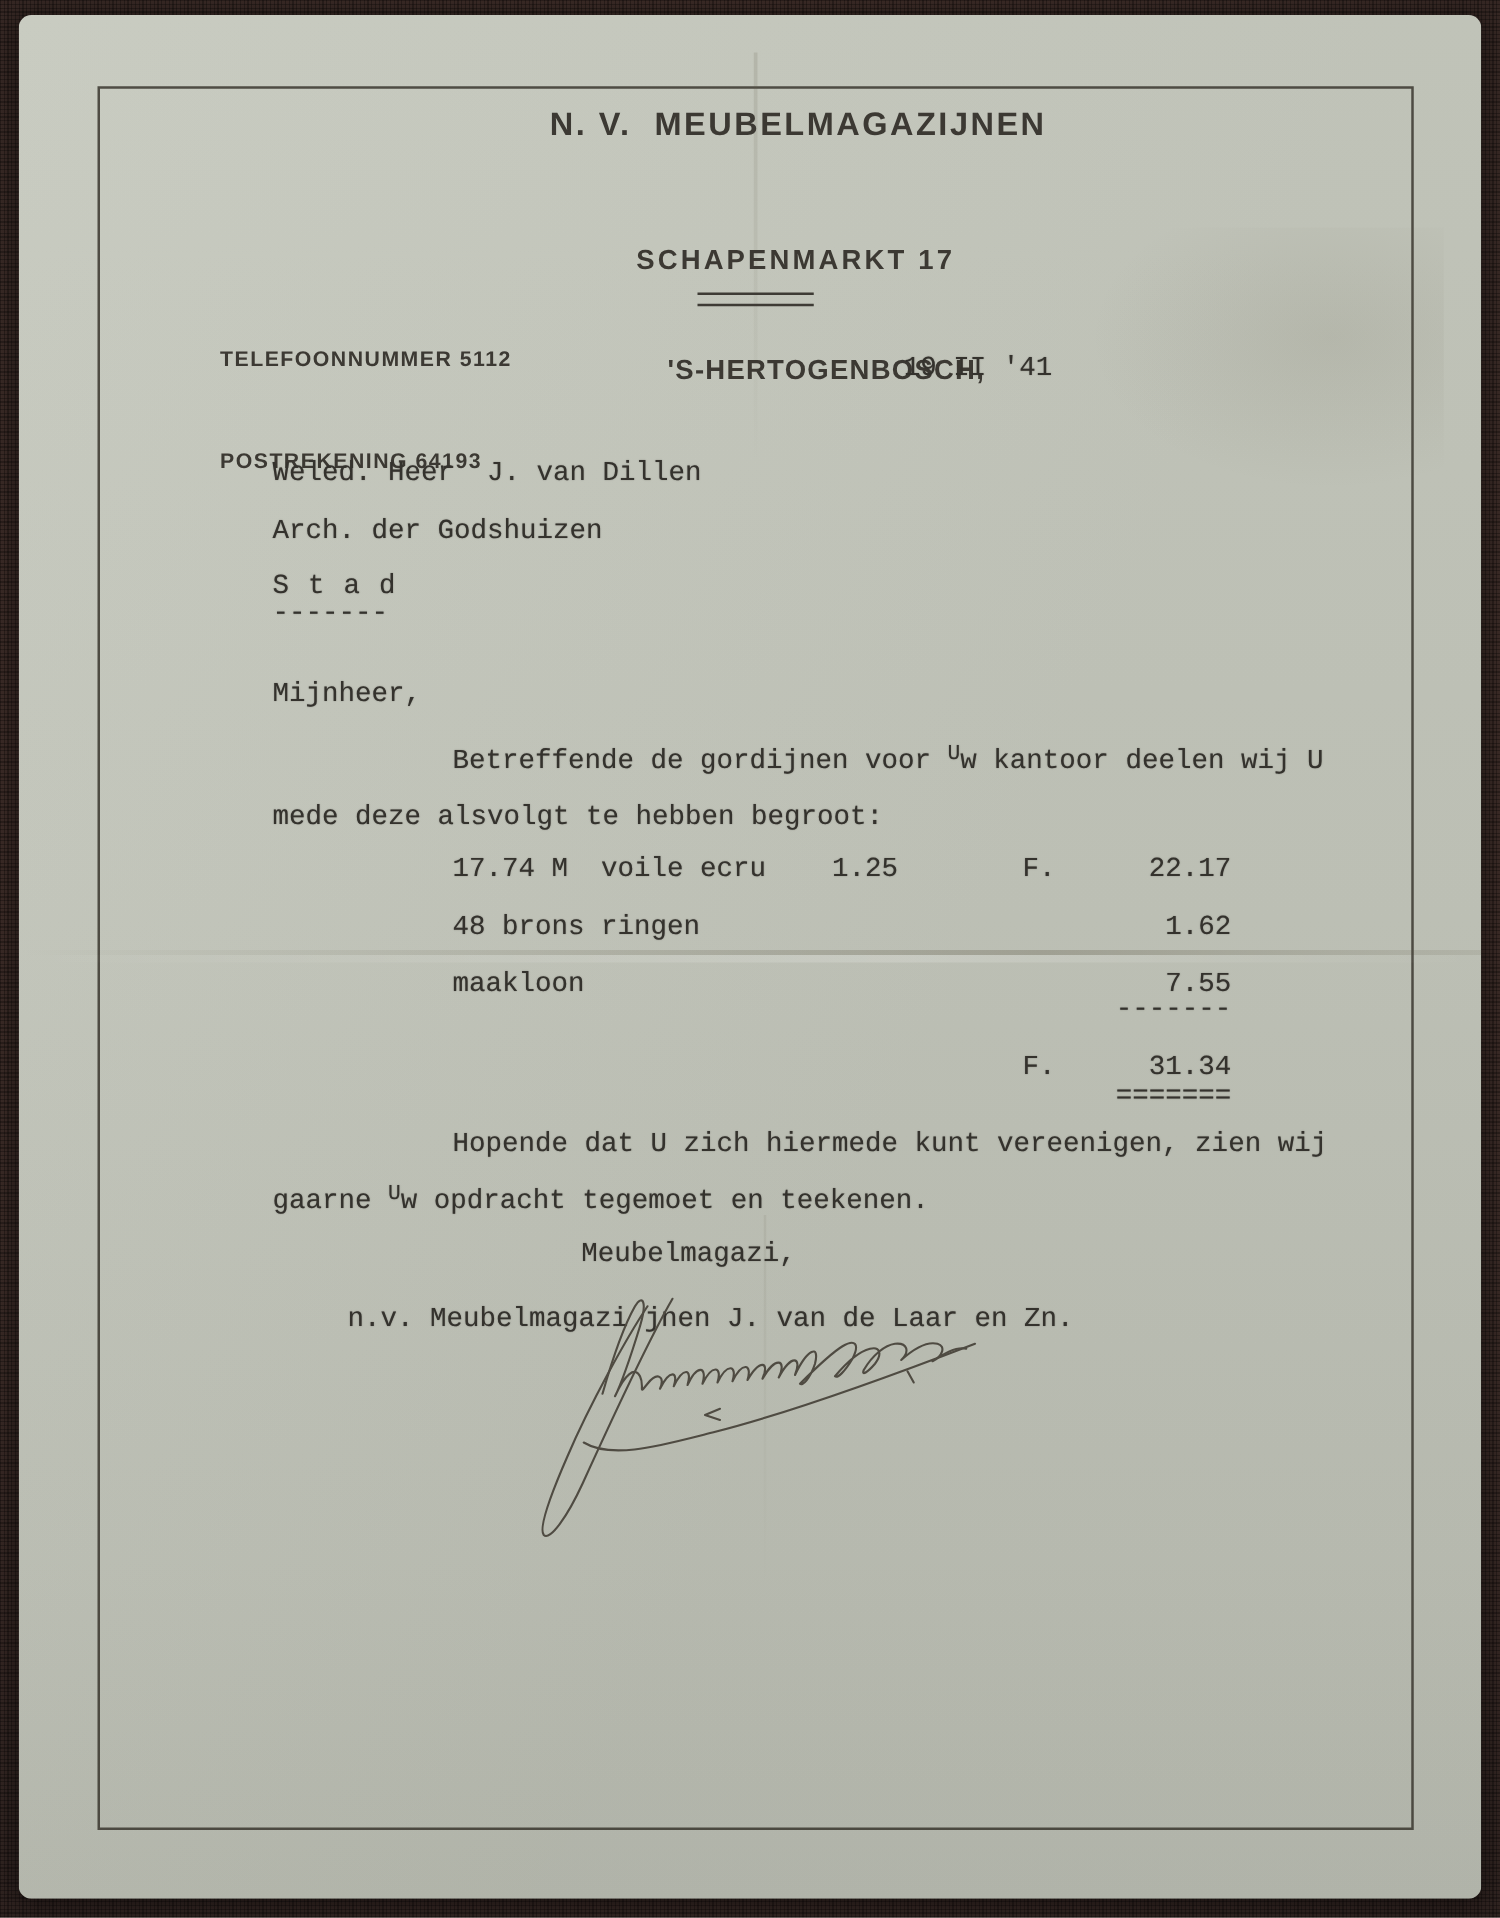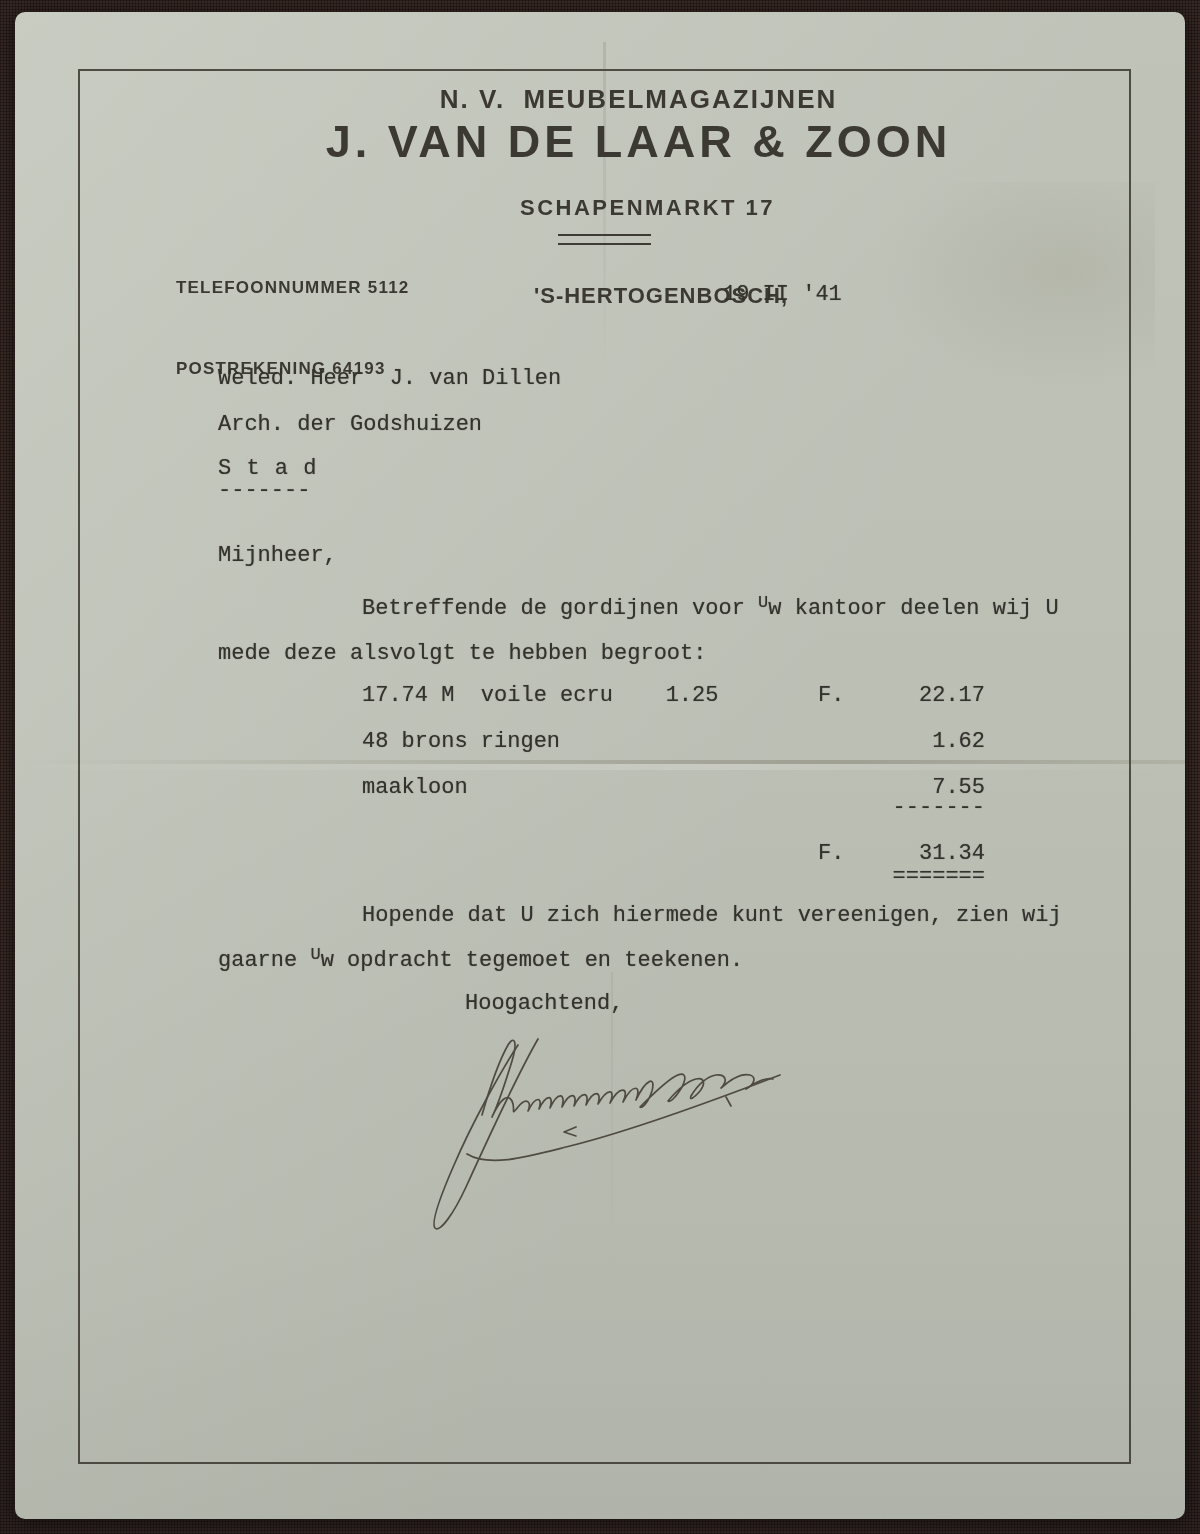--- a/index.html
+++ b/index.html
@@ -66,21 +66,21 @@
     position: absolute;
     color: #34322d;
     font-family: "Liberation Mono", "DejaVu Sans Mono", monospace;
     font-size: 22px;
     line-height: 1;
     white-space: pre;
     text-shadow: 0 0 1px rgba(52,50,45,0.55);
   }
   .hdr-prefix { top: 72px; left: 63px; width: 1049px; text-align: center; font-size: 26px; letter-spacing: 2px; }
   .hdr-name   { top: 104px; left: 63px; width: 1049px; text-align: center; font-size: 45px; letter-spacing: 4px; }
-  .hdr-addr   { top: 183px; left: 72px; width: 1049px; text-align: center; font-size: 22px; letter-spacing: 2.5px; }
+  .hdr-addr   { top: 183px; left: 61px; width: 1049px; text-align: center; font-size: 22px; letter-spacing: 2.5px; }
   .double-rule {
     position: absolute; top: 222px; left: 543px; width: 93px; height: 7px;
     border-top: 2px solid #3e3b35; border-bottom: 2px solid #3e3b35;
   }
   .contact { left: 125px; top: 208px; font-size: 17px; letter-spacing: 1.2px; line-height: 27px; }
   .place   { left: 483px; top: 271px; font-size: 22px; letter-spacing: 1px; }
   .date-typed { left: 708px; top: 272px; }
 
   .rcpt1 { left: 203px; top: 356px; }
   .rcpt2 { left: 203px; top: 402px; }
@@ -118,21 +118,20 @@
   <div class="paper">
 
     <div class="frame"></div>
     <div class="crease crease-h1"></div>
     <div class="crease crease-h1b"></div>
     <div class="crease crease-v"></div>
     <div class="crease crease-v2"></div>
     <div class="crease wrinkle-tr"></div>
 
     <div class="print hdr-prefix">N. V.  MEUBELMAGAZIJNEN</div>
-    <div class="print hdr-name">J. VAN DE LAAR &amp; ZOON</div>
     <div class="print hdr-addr">SCHAPENMARKT 17</div>
     <div class="double-rule"></div>
     <div class="print contact">
       <div>TELEFOONNUMMER 5112</div>
       <div>POSTREKENING 64193</div>
     </div>
     <div class="print place">'S-HERTOGENBOSCH,</div>
     <div class="type date-typed">19 II '41</div>
 
     <div class="type rcpt1">Weled. Heer  J. van Dillen</div>
@@ -154,21 +153,22 @@
     <div class="type item-desc row3">maakloon</div>
     <div class="type item-amt row3">7.55</div>
 
     <div class="type item-amt sum-rule">-------</div>
     <div class="type item-cur tot-row">F.</div>
     <div class="type item-amt tot-row">31.34</div>
     <div class="type item-amt tot-rule">=======</div>
 
     <div class="type p2a">Hopende dat U zich hiermede kunt vereenigen, zien wij</div>
     <div class="type p2b"><span>gaarne </span><span class="sup-u">U</span><span>w opdracht tegemoet en teekenen.</span></div>
-    <div class="type vale">Hoogachtend,</div>
+    <div class="type vale">Meubelmagazi,</div>
+    <div class="type sigline">n.v. Meubelmagazi jnen J. van de Laar en Zn.</div>
 
     <svg class="sig-svg" viewBox="0 0 400 210" aria-label="J. van de Laar">
       <path d="M 390 40 C 338 60 248 94 180 111 C 140 121 100 133 77 119"></path>
       <path d="M 148 4 C 126 42 96 108 76 152 C 64 178 50 198 45 193 C 41 188 50 162 64 130 C 82 88 112 34 128 10"></path>
       <path d="M 92 80 C 100 52 110 24 118 10 C 124 0 128 6 122 26 C 114 52 106 74 102 82 C 110 64 118 58 122 66 C 126 74 120 82 128 72 C 136 62 142 66 138 76 C 146 60 153 62 149 74 C 157 58 164 60 160 73 C 168 56 176 58 172 72 C 180 56 188 58 184 71 C 192 55 200 57 196 70 C 204 54 212 56 208 69 C 218 52 226 54 220 68 C 230 50 240 52 233 67 C 243 48 252 50 246 65 C 256 44 266 40 262 56 C 258 68 252 74 250 72 C 262 60 274 48 284 42 C 294 36 298 40 292 52 C 286 62 280 68 278 66 C 288 54 298 46 306 44 C 314 42 316 48 310 56 C 304 63 299 66 301 61 C 308 49 318 41 326 40 C 336 39 338 46 331 53 C 341 44 352 38 360 40 C 367 42 364 50 356 54 C 366 47 376 42 383 44"></path>
       <path d="M 336 62 l 5 9"></path>
       <path d="M 186 92 l -12 5 l 12 4"></path>
     </svg>
 
   </div>

